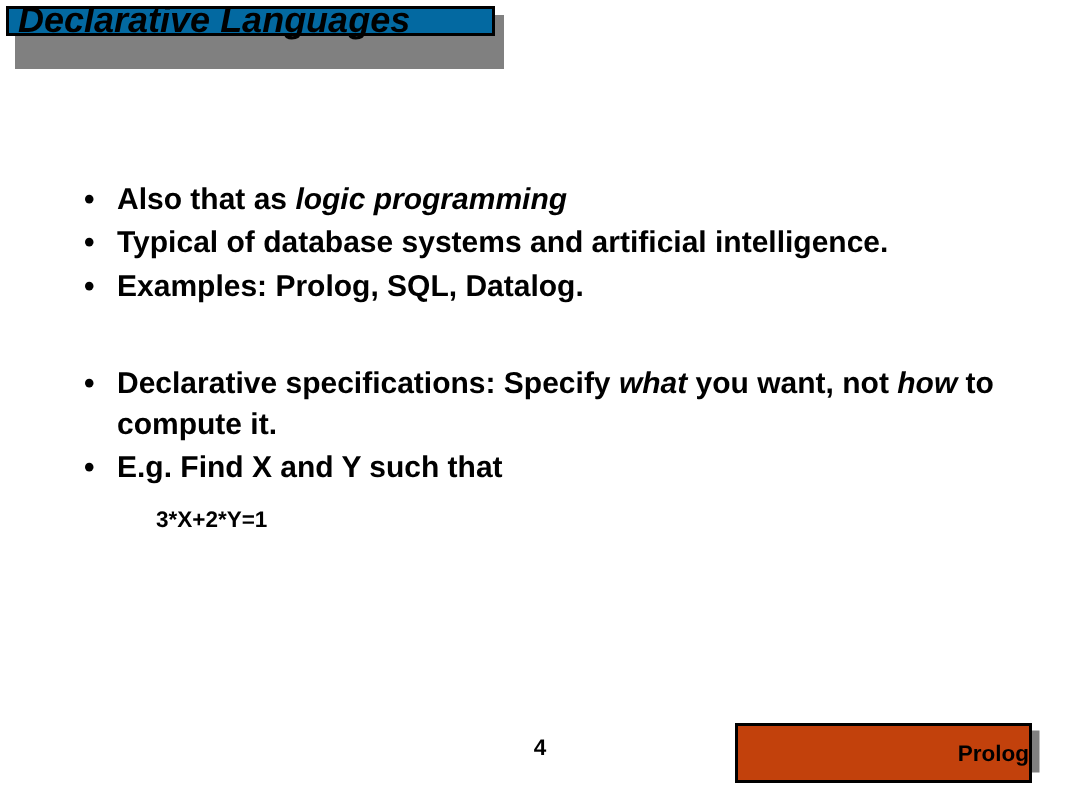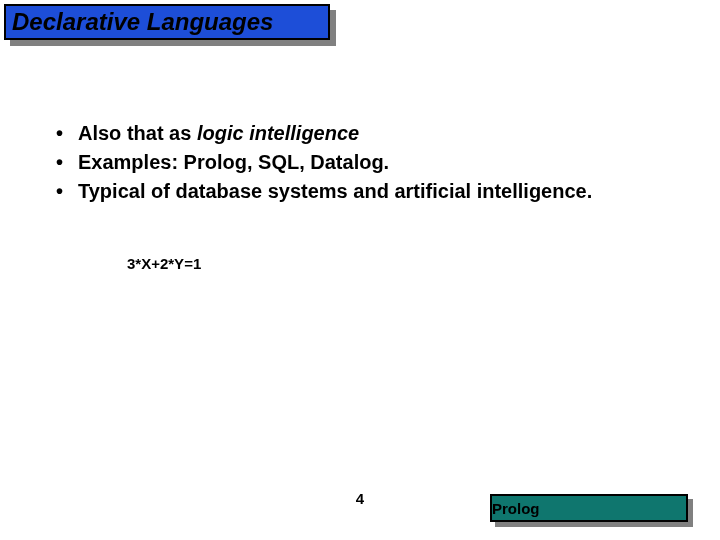--- a/index.html
+++ b/index.html
@@ -20,22 +20,22 @@
       position: absolute;
       top: 6px;
       left: 6px;
       width: 326px;
       height: 36px;
       background: #808080;
     }
     .title-front {
       position: relative;
       width: 326px;
-      height: 36px;
-      background: #1d4ed8;
+      height: 20px;
+      background: #0369a1;
       border: 2px solid #000;
       display: flex;
       align-items: center;
       padding-left: 6px;
     }
     .title-text {
       font-size: 24px;
       font-weight: bold;
       font-style: italic;
       color: #000;
@@ -60,21 +60,21 @@
       content: "•";
       position: absolute;
       left: 0;
       top: 0;
       font-size: 20px;
     }
     .italic { font-style: italic; }
     .gap { height: 36px; }
     .equation-block {
       margin-top: 10px;
-      margin-left: 71px;
+      margin-left: 48px;
     }
     .equation {
       font-size: 15px;
       font-weight: bold;
       color: #000;
       line-height: 1.4;
     }
     .footer {
       position: absolute;
       bottom: 20px;
@@ -99,50 +99,54 @@
       position: absolute;
       top: 5px;
       left: 5px;
       width: 198px;
       height: 28px;
       background: #808080;
     }
     .label-front {
       position: relative;
       width: 198px;
-      height: 28px;
-      background: #0f766e;
+      height: 40px;
+      background: #c2410c;
       border: 2px solid #000;
       display: flex;
       align-items: center;
-      justify-content: flex-start;
+      justify-content: flex-end;
     }
     .label-text {
       font-size: 15px;
       font-weight: bold;
       color: #000;
     }
   </style>
 </head>
 <body>
 
 <div class="title-box">
   <div class="title-shadow"></div>
   <div class="title-front">
     <span class="title-text">Declarative Languages</span>
   </div>
 </div>
 
 <div class="content">
   <ul>
-    <li><span>Also that as </span><span class="italic">logic intelligence</span><span></span></li>
+    <li><span>Also that as </span><span class="italic">logic programming</span><span></span></li>
+    <li><span>Typical of database systems and artificial intelligence.</span></li>
     <li><span>Examples: Prolog, SQL, Datalog.</span></li>
-    <li><span>Typical of database systems and artificial intelligence.</span></li>
   </ul>
   <div class="gap"></div>
+  <ul>
+    <li><span>Declarative specifications:  Specify </span><span class="italic">what</span><span> you want, not </span><span class="italic">how</span><span> to compute it.</span></li>
+    <li><span>E.g. Find X and Y such that</span></li>
+  </ul>
   <div class="equation-block">
     <div class="equation">3*X+2*Y=1</div>
   </div>
 </div>
 
 <div class="footer">
   <div class="page-num">4</div>
   <div class="label-box">
     <div class="label-shadow"></div>
     <div class="label-front">

